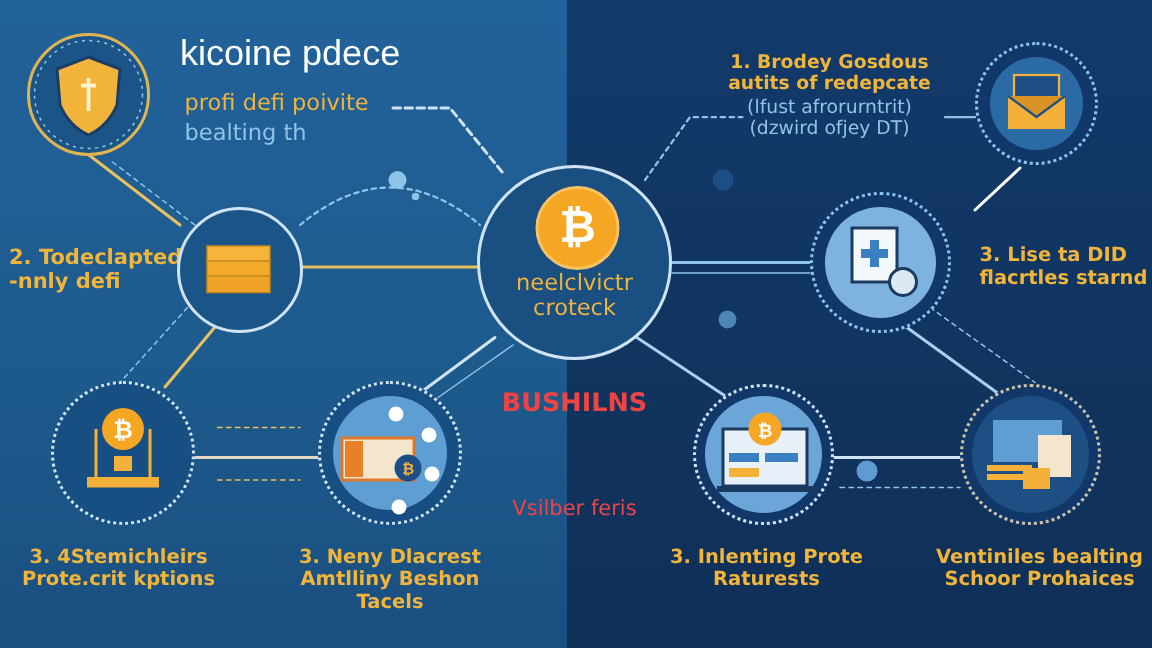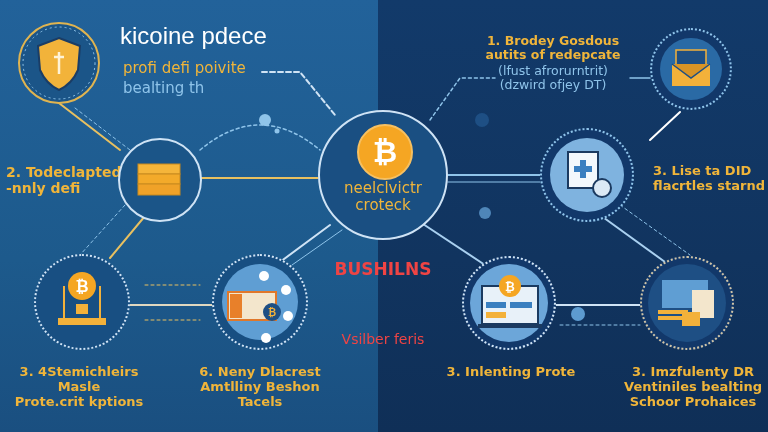--- a/index.html
+++ b/index.html
@@ -139,66 +139,65 @@
     <circle cx="46" cy="30" r="14" fill="#f5a623"></circle>
     <text x="46" y="36" text-anchor="middle" font-size="16" fill="#fff" font-family="DejaVu Sans, sans-serif" font-weight="bold">₿</text>
     <line x1="28" y1="30" x2="28" y2="62" stroke="#f3b13a" stroke-width="2"></line>
     <line x1="64" y1="30" x2="64" y2="62" stroke="#f3b13a" stroke-width="2"></line>
     <rect x="40" y="48" width="12" height="10" fill="#f3b13a"></rect>
     <rect x="22" y="62" width="48" height="7" fill="#f3b13a"></rect>
   </svg>
 </div>
 <div class="txt gold center" style="left:4px;top:365px;width:150px;font-size:13px;">
   <div>3. 4Stemichleirs</div>
-  <div>Masle</div>
   <div>Prote.crit kptions</div>
 </div>
 
 <div class="node" style="left:212px;top:254px;width:96px;height:96px;border:2px dotted #cfe3f5;background:#184f82;">
   <div style="position:absolute;left:8px;top:8px;width:76px;height:76px;border-radius:50%;background:#5f9ed3;"></div>
   <svg style="position:absolute;left:0;top:0;" width="92" height="92" viewBox="0 0 92 92">
     <rect x="14" y="36" width="48" height="28" fill="#f3e6cc" stroke="#e0782a" stroke-width="2"></rect>
     <rect x="16" y="38" width="12" height="24" fill="#e8802a"></rect>
     <circle cx="58" cy="56" r="9" fill="#1e4f84"></circle>
     <text x="58" y="60" text-anchor="middle" font-size="10" fill="#f3b13a" font-family="DejaVu Sans, sans-serif" font-weight="bold">₿</text>
     <circle cx="50" cy="20" r="5" fill="#fff"></circle>
     <circle cx="72" cy="34" r="5" fill="#fff"></circle>
     <circle cx="74" cy="60" r="5" fill="#fff"></circle>
     <circle cx="52" cy="82" r="5" fill="#fff"></circle>
   </svg>
 </div>
 <div class="txt gold center" style="left:190px;top:365px;width:140px;font-size:13px;">
-  <div>6. Neny Dlacrest</div>
+  <div>3. Neny Dlacrest</div>
   <div>Amtlliny Beshon</div>
   <div>Tacels</div>
 </div>
 
 <div class="node" style="left:462px;top:256px;width:94px;height:94px;border:2px dotted #cfe3f5;background:#12386a;">
   <div style="position:absolute;left:6px;top:6px;width:78px;height:78px;border-radius:50%;background:#6ca6d9;"></div>
   <svg style="position:absolute;left:0;top:0;" width="90" height="90" viewBox="0 0 90 90">
     <rect x="18" y="28" width="56" height="38" fill="#e8f1f9" stroke="#1b3a60" stroke-width="2"></rect>
     <rect x="22" y="44" width="20" height="6" fill="#3a7fc0"></rect>
     <rect x="46" y="44" width="22" height="6" fill="#3a7fc0"></rect>
     <rect x="22" y="54" width="20" height="6" fill="#f3b13a"></rect>
     <rect x="14" y="66" width="64" height="4" fill="#1b3a60"></rect>
     <circle cx="46" cy="28" r="11" fill="#f5a623"></circle>
     <text x="46" y="33" text-anchor="middle" font-size="12" fill="#fff" font-family="DejaVu Sans, sans-serif" font-weight="bold">₿</text>
   </svg>
 </div>
 <div class="txt gold center" style="left:436px;top:365px;width:150px;font-size:13px;">
   <div>3. Inlenting Prote</div>
+  <div>Raturests</div>
 </div>
 
 <div class="node" style="left:640px;top:256px;width:94px;height:94px;border:2px dotted #cfc4a8;background:#12386a;">
   <div style="position:absolute;left:6px;top:6px;width:78px;height:78px;border-radius:50%;background:#1e4f84;"></div>
   <svg style="position:absolute;left:0;top:0;" width="90" height="90" viewBox="0 0 90 90">
     <rect x="20" y="22" width="46" height="28" fill="#5f9ed3"></rect>
     <rect x="50" y="32" width="22" height="28" fill="#f3e6cc"></rect>
     <rect x="16" y="52" width="30" height="4" fill="#f3b13a"></rect>
     <rect x="16" y="58" width="30" height="4" fill="#f3b13a"></rect>
     <rect x="40" y="54" width="18" height="14" fill="#f3b13a"></rect>
   </svg>
 </div>
 <div class="txt gold center" style="left:618px;top:365px;width:150px;font-size:13px;">
-  <div>3. Imzfulenty DR</div>
   <div>Ventiniles bealting</div>
   <div>Schoor Prohaices</div>
 </div>
 
 </body></html>

